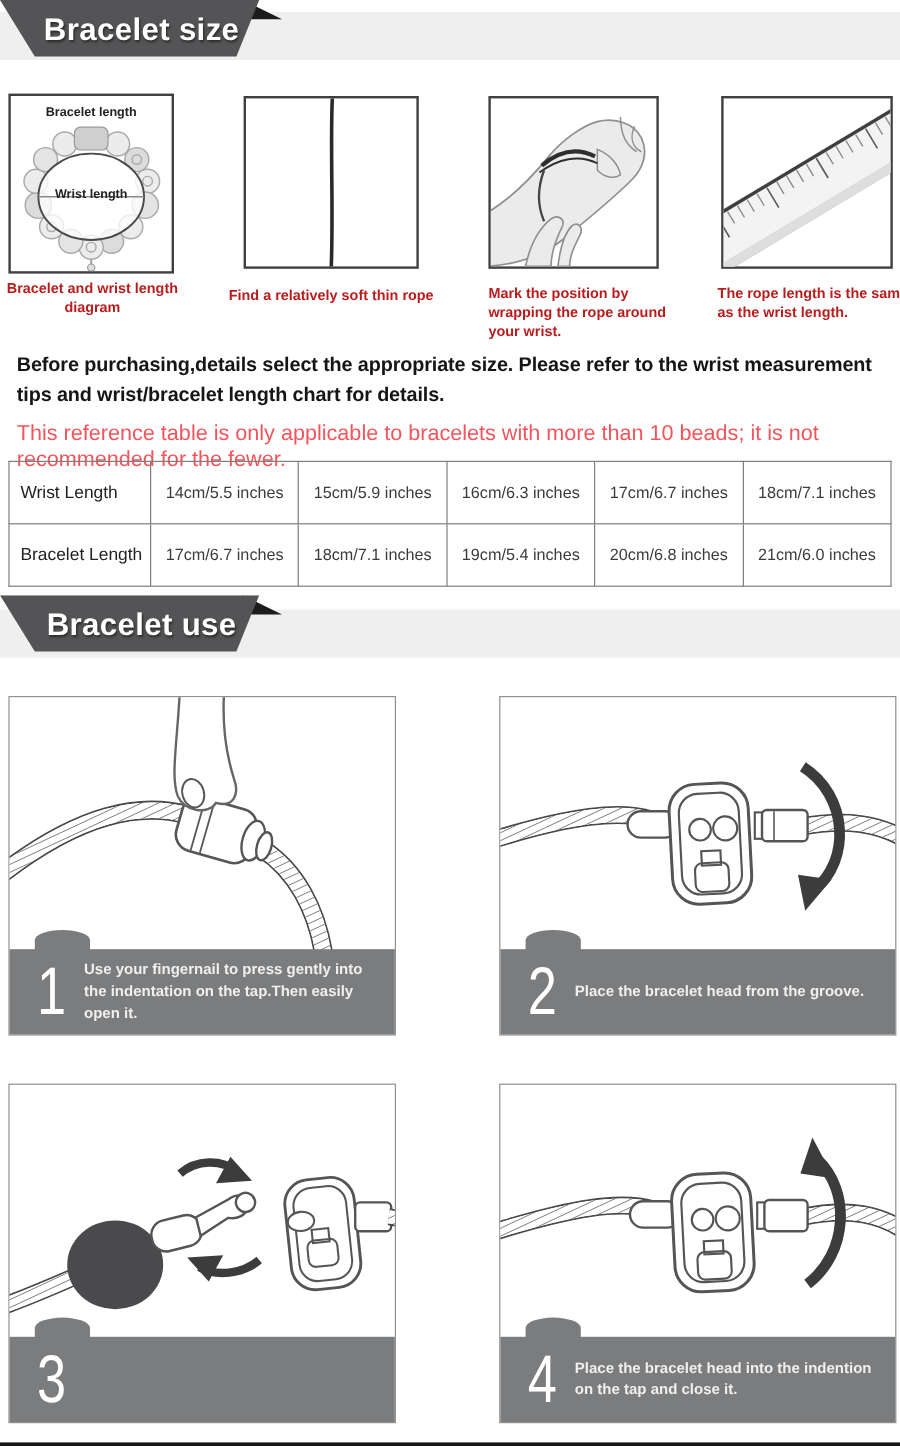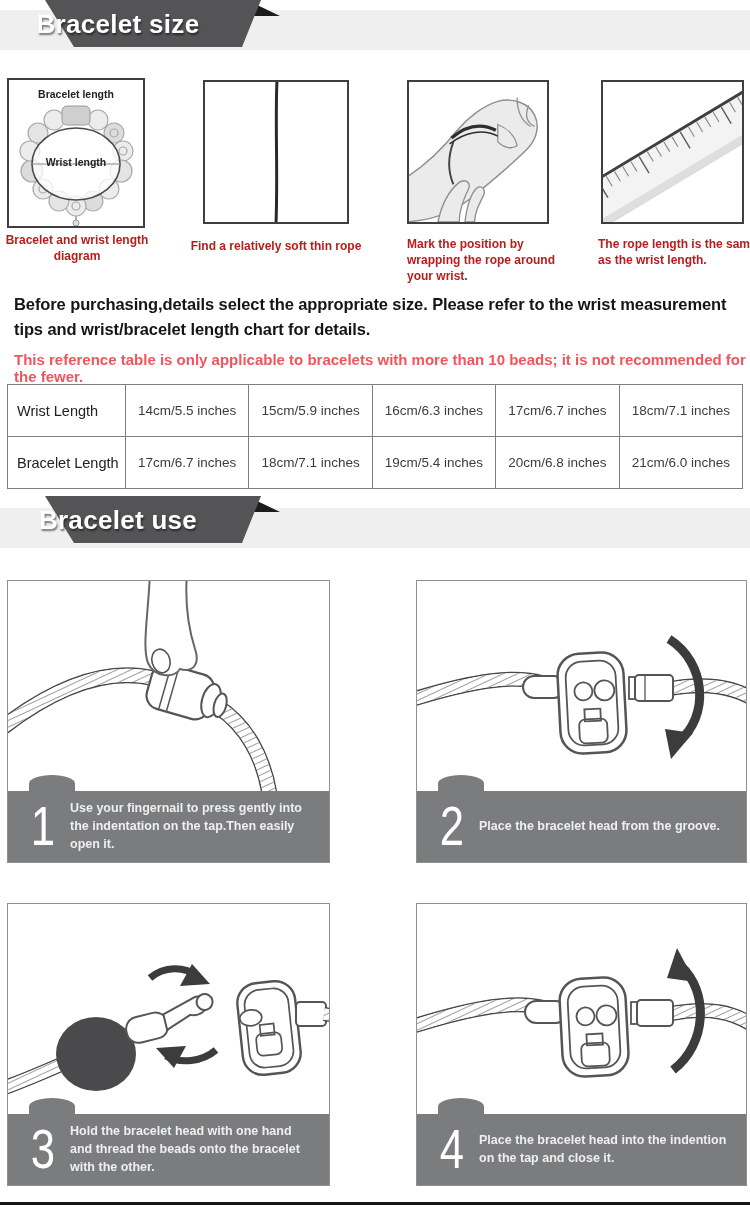--- a/index.html
+++ b/index.html
@@ -1,32 +1,32 @@
 <!DOCTYPE html>
 <html><head>
 <meta charset="utf-8">
 <style>
   html,body{margin:0;padding:0;background:#fff;}
   #page{position:relative;width:750px;height:1213px;background:#ffffff;overflow:hidden;
         font-family:"Liberation Sans","DejaVu Sans",sans-serif;}
 
   .band{position:absolute;left:0;right:0;height:40px;background:#efefef;}
-  .banner{position:absolute;left:0;width:240px;height:48px;padding-left:45px;}
+  .banner{position:absolute;left:0;width:240px;height:48px;}
   .banner-label{position:absolute;left:34px;top:9px;width:168px;text-align:center;
     font-size:26px;font-weight:800;color:#ffffff;letter-spacing:.3px;
     text-shadow:1px 2px 2px rgba(0,0,0,.5);}
 
   .img-box{position:absolute;background:#fff;border:2px solid #3f3f3f;box-sizing:border-box;}
   .img-cap{position:absolute;font-size:12px;font-weight:700;color:#b91c1c;line-height:1.35;}
   .cap-center{text-align:center;}
   .inner-label{position:absolute;font-size:10.5px;font-weight:700;color:#222;width:100%;text-align:center;}
 
   .intro{position:absolute;left:14px;top:292px;width:730px;font-size:16.5px;font-weight:700;
     color:#151515;line-height:1.5;letter-spacing:-.1px;}
-  .note{position:absolute;left:14px;top:351px;width:736px;font-size:15px;font-weight:700;color:#f2555c;}
+  .note{position:absolute;left:14px;top:351px;width:736px;font-size:18px;font-weight:400;color:#f2555c;}
 
   .size-table{position:absolute;left:7px;top:384px;width:736px;border-collapse:collapse;table-layout:fixed;}
   .size-table td{border:1px solid #7e7e7e;font-size:13.5px;color:#3c3c3c;text-align:center;height:49px;
     font-weight:400;}
   .size-table td.lbl{text-align:left;padding-left:9px;font-size:14.5px;color:#222;}
 
   .panel{position:absolute;height:283px;border:1px solid #909090;background:#fff;box-sizing:border-box;}
   .panel-art{position:absolute;left:0;top:0;}
   .panel-bar{position:absolute;left:0;right:0;bottom:0;background:#7b7c7e;display:flex;align-items:center;
     padding:8px 10px 9px 8px;box-sizing:border-box;min-height:71px;}
@@ -246,21 +246,20 @@
         <rect x="252" y="120" width="14" height="11" fill="none" stroke="#555" stroke-width="1.7"></rect>
         <rect x="247" y="129" width="25" height="22" rx="6" fill="none" stroke="#555" stroke-width="1.7"></rect>
       </g>
       <rect x="288" y="98" width="30" height="24" rx="4" class="ln" stroke-width="2"></rect>
       <path d="M316,110 C332,112 344,118 356,128" fill="none" stroke="#4a4a4a" stroke-width="14"></path>
       <path d="M316,110 C332,112 344,118 356,128" fill="none" stroke="#fff" stroke-width="11"></path>
       <path d="M316,110 C332,112 344,118 356,128" fill="none" stroke="url(#hatch)" stroke-width="11"></path>
     </svg>
     <div class="panel-bar">
       <div class="step-num">3</div>
-      <div class="step-text">Hold the bracelet head with one hand and thread the beads onto the bracelet with the other.</div>
     </div>
   </div>
 
   <div class="panel" style="left:416px;top:903px;width:331px;">
     <svg class="panel-art" width="329" height="211" viewBox="0 0 329 211">
       <path d="M-10,124 C60,102 100,96 128,104" fill="none" stroke="#4a4a4a" stroke-width="15"></path>
       <path d="M-10,124 C60,102 100,96 128,104" fill="none" stroke="#fff" stroke-width="12"></path>
       <path d="M-10,124 C60,102 100,96 128,104" fill="none" stroke="url(#hatch)" stroke-width="12"></path>
       <path d="M252,110 C292,102 318,108 340,124" fill="none" stroke="#4a4a4a" stroke-width="15"></path>
       <path d="M252,110 C292,102 318,108 340,124" fill="none" stroke="#fff" stroke-width="12"></path>

